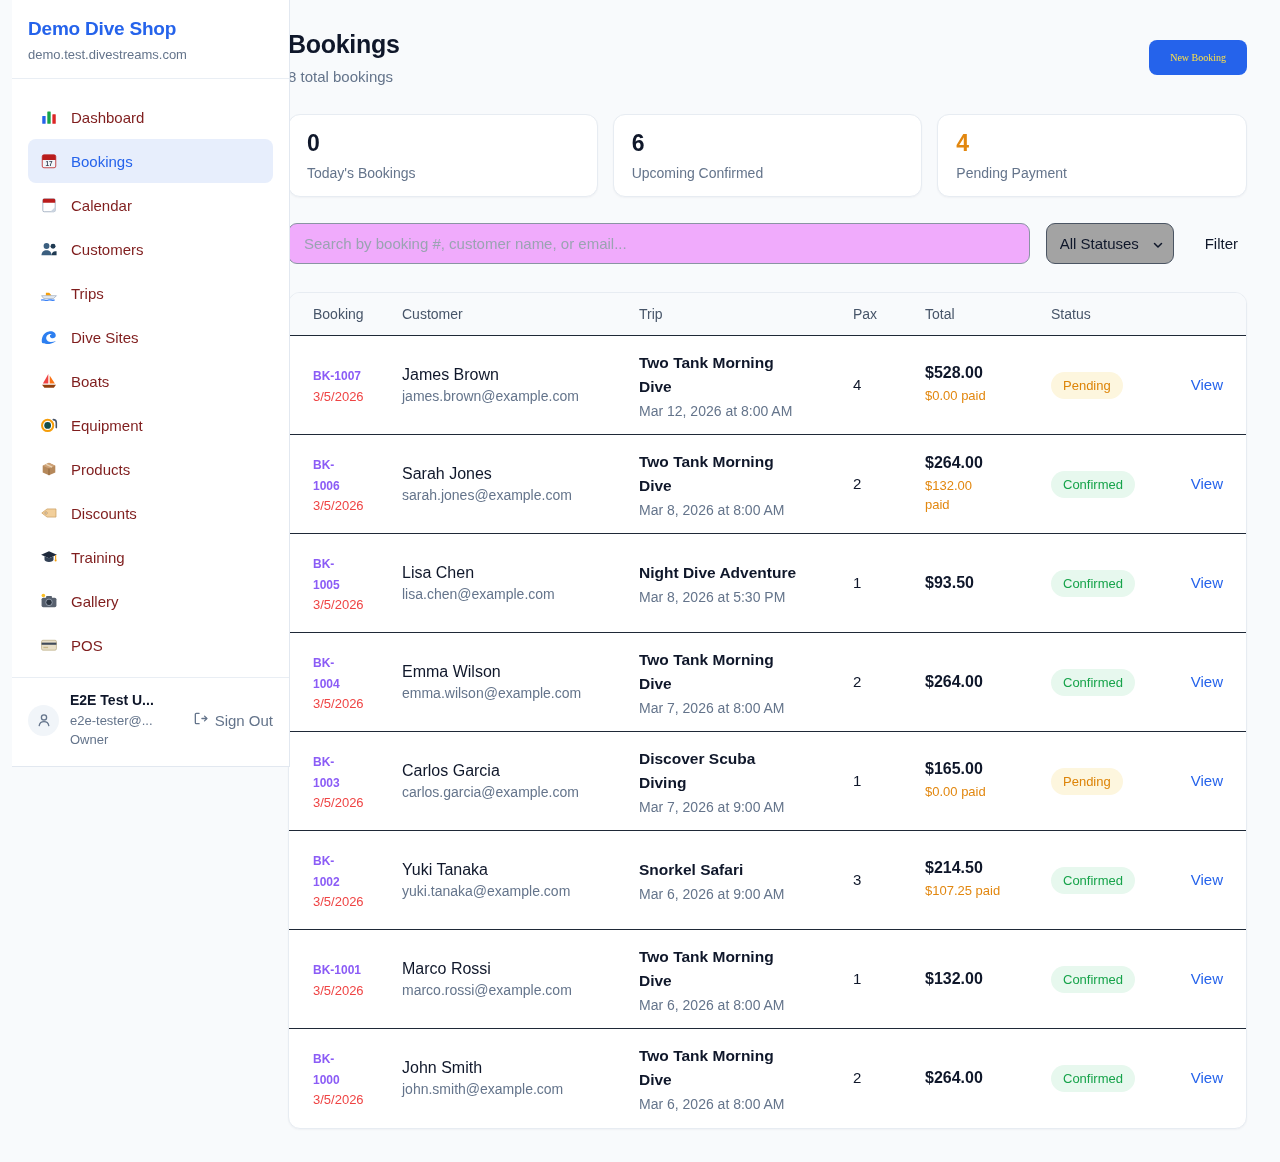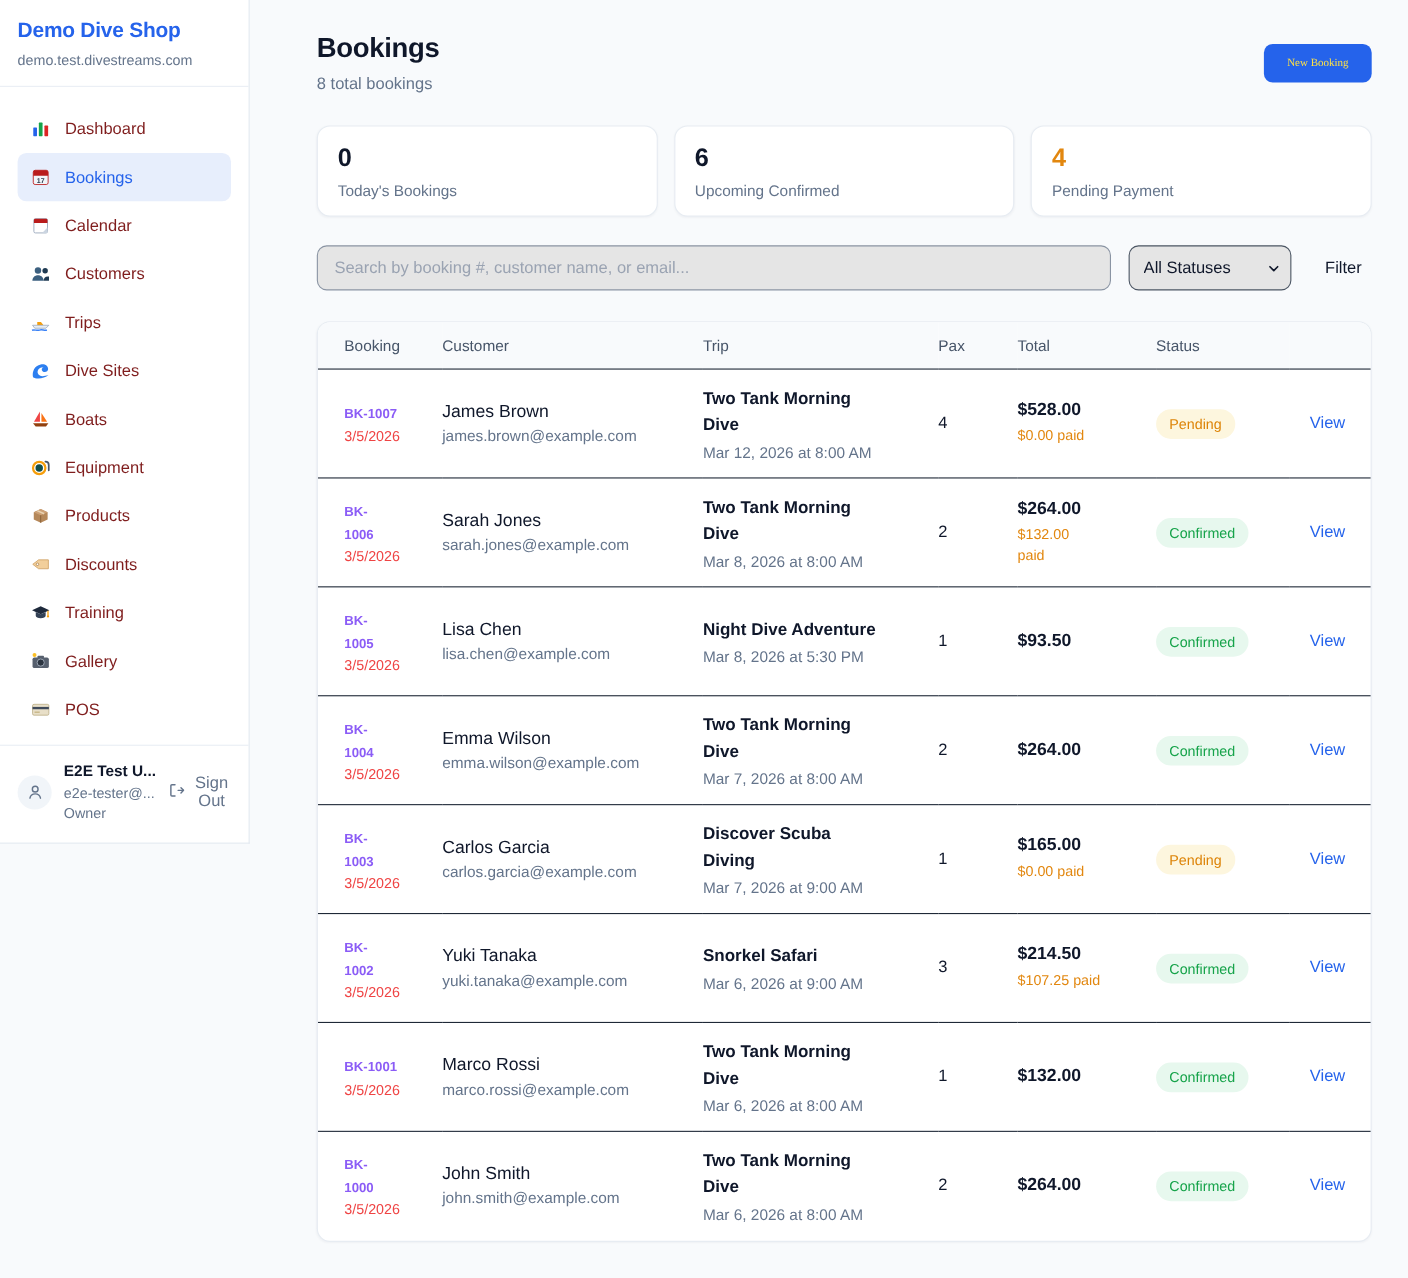--- a/index.html
+++ b/index.html
@@ -6,21 +6,21 @@
   html, body { width: 1280px; height: 1162px; }
   body {
     font-family: "Liberation Sans", "DejaVu Sans", sans-serif;
     background: #f8fafc;
     color: #0f172a;
     overflow: hidden;
     position: relative;
   }
   
   .sidebar {
-    position: absolute; top: 0; left: 0; width: 227px;
+    position: absolute; top: 0; left: 12px; width: 278px;
     background: #fff;
     border-right: 1px solid #e2e8f0;
     border-bottom: 1px solid #e2e8f0;
   }
   .brand { padding: 18px 16px 16px 16px; border-bottom: 1px solid #e9eef4; }
   .brand-name { color: #2563eb; font-size: 19px; font-weight: 700; letter-spacing: -0.2px; }
   .brand-domain { color: #64748b; font-size: 13px; margin-top: 7px; }
   .nav { padding: 16px 16px 10px 16px; list-style: none; }
   .nav-item {
     display: flex; align-items: center; gap: 13px;
@@ -61,27 +61,27 @@
   .stat-card {
     flex: 1; background: #fff; border: 1px solid #e7ecf2; border-radius: 12px;
     padding: 15px 18px; box-shadow: 0 1px 2px rgba(15,23,42,.04);
   }
   .stat-value { font-size: 23px; font-weight: 700; color: #0f172a; }
   .stat-card.orange .stat-value { color: #e2870f; }
   .stat-label { font-size: 14px; color: #64748b; margin-top: 8px; }
   .filter-row { display: flex; align-items: center; margin-top: 26px; }
   .search-input {
     flex: 1; height: 41px; border: 1px solid #8a94a3; border-radius: 9px;
-    padding: 0 15px; font-size: 15px; font-family: inherit; color: #0f172a; background: #e5e5e5;
+    padding: 0 15px; font-size: 15px; font-family: inherit; color: #0f172a; background: #f0abfc;
   }
   .search-input::placeholder { color: #9aa3b2; }
   .select-wrap { position: relative; margin-left: 16px; }
   .status-select {
-    height: 41px; width: 148px; border: 1px solid #4b5563; border-radius: 9px;
-    background: #e5e5e5; font-size: 15px; font-family: inherit; color: #0f172a;
+    height: 41px; width: 128px; border: 1px solid #4b5563; border-radius: 9px;
+    background: #a3a3a3; font-size: 15px; font-family: inherit; color: #0f172a;
     padding: 0 28px 0 13px; appearance: none; -webkit-appearance: none; cursor: pointer;
   }
   .select-chevron { position: absolute; right: 10px; top: 14px; pointer-events: none; }
   .filter-btn {
     margin-left: 31px; margin-right: 9px; background: none; border: none;
     font-size: 15px; font-weight: 500; color: #0f172a; cursor: pointer; font-family: inherit;
   }
   
   .table-card {
     margin-top: 28px; background: #fff; border: 1px solid #e7ecf2; border-radius: 12px;

